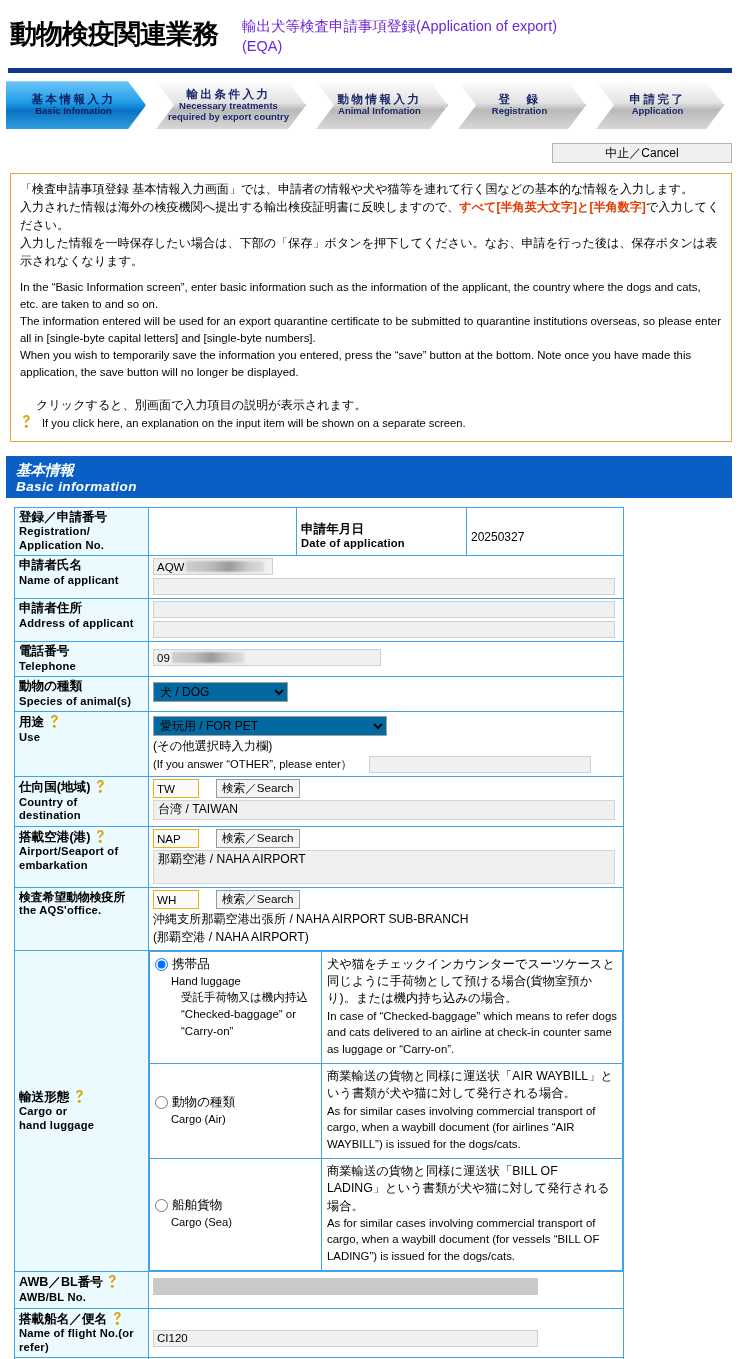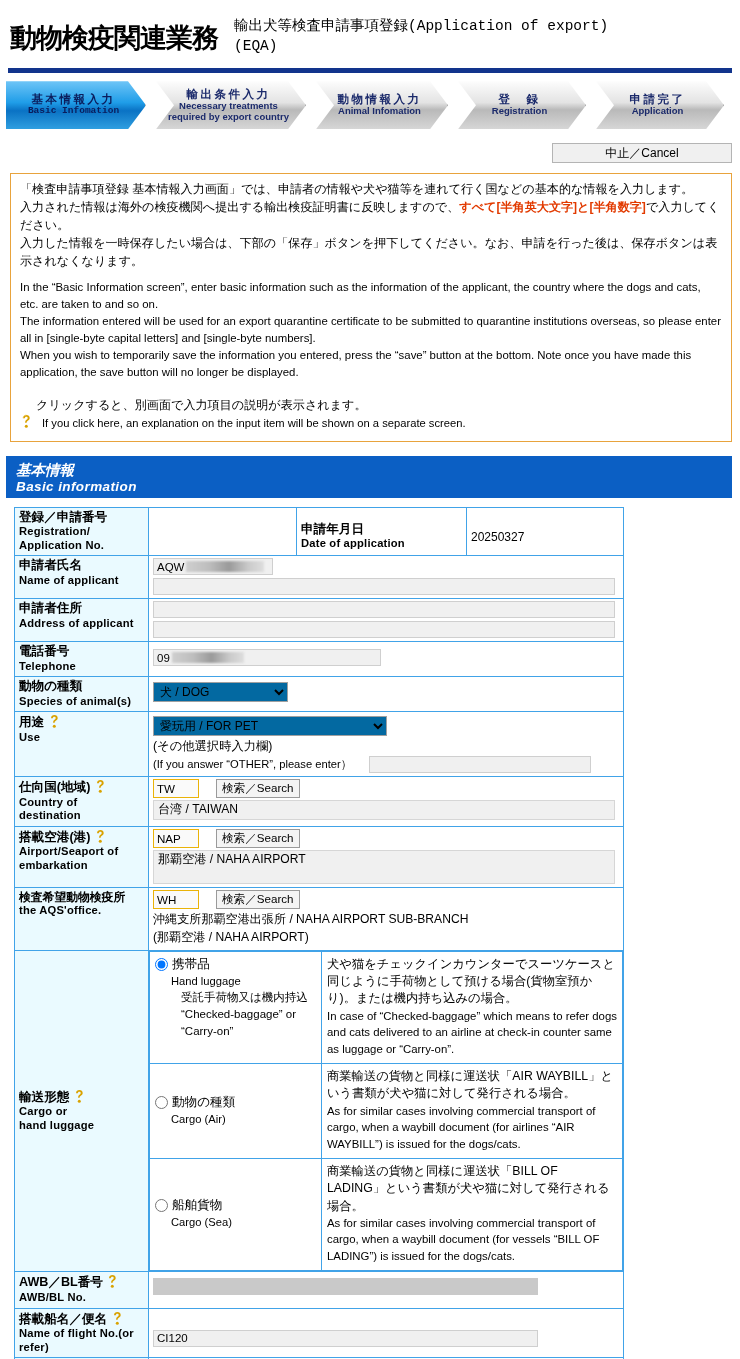--- a/index.html
+++ b/index.html
@@ -6,36 +6,35 @@
   html, body {
     margin: 0; padding: 0;
     background: #ffffff;
     font-family: "Liberation Sans", "DejaVu Sans", sans-serif;
   }
   body { width: 740px; }
 
   
   .page-header {
     display: flex;
-    align-items: flex-end;
+    align-items: center;
     padding: 14px 5px 6px 10px;
-    font-family: Liberation Mono, monospace;
   }
   .brand-title {
     font-size: 27px;
     font-weight: bold;
     letter-spacing: -1px;
     color: #000;
     white-space: nowrap;
     line-height: 1.1;
   }
   .screen-title {
     font-size: 14.5px;
-    color: #000000;
-    margin-left: 16px;
+    color: #6d28d9;
+    margin-left: 24px;
     margin-top: 3px;
     line-height: 1.35;
     max-width: 420px;
   }
   .header-rule {
     height: 5px;
     background: #12348c;
     margin: 6px 8px 0 8px;
   }
 
@@ -62,21 +61,21 @@
   }
   .step:first-child {
     clip-path: polygon(0 0, calc(100% - 18px) 0, 100% 50%, calc(100% - 18px) 100%, 0 100%);
   }
   .step.active {
     background: linear-gradient(180deg,#6fc5f7 0%, #1f9de8 45%, #0a72c4 62%, #2f9fe0 100%);
     color: #0b1d5c;
   }
   .step-jp { font-size: 11.5px; font-weight: bold; letter-spacing: 2.5px; line-height: 1.15; white-space: nowrap; }
   .step-en { font-size: 9.5px; font-weight: bold; line-height: 1.15; text-align: center; white-space: nowrap; }
-  .step-1 { flex: 0 0 140px; font-family: Liberation Mono, monospace; }
+  .step-1 { flex: 0 0 140px; }
   .step-2 { flex: 0 0 150px; }
   .step-3 { flex: 0 0 132px; }
   .step-4 { flex: 0 0 128px; }
   .step-5 { flex: 0 0 128px; }
 
   
   .cancel-row {
     display: flex; justify-content: flex-end;
     margin: 14px 8px 10px 0;
   }

